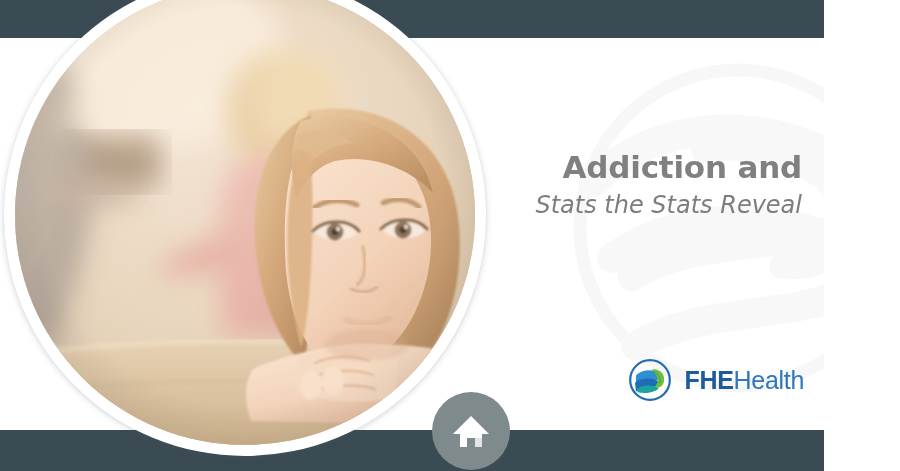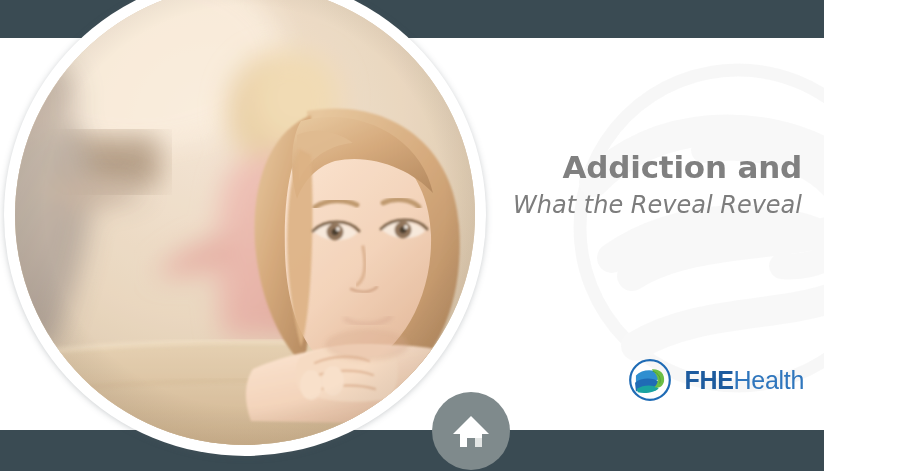--- a/index.html
+++ b/index.html
@@ -288,21 +288,21 @@
     <span>
       <svg width="44" height="44" viewBox="0 0 44 44" xmlns="http://www.w3.org/2000/svg">
         <path d="M22 7 L40 25 L33 25 L33 38 L26 38 L26 29 L18 29 L18 38 L11 38 L11 25 L4 25 Z" fill="#ffffff"></path>
         <path d="M26 29 L33 29 L33 38 L26 38 Z" fill="#e3e6e5"></path>
       </svg>
     </span>
   </div>
 
   <div class="title-block">
     <span class="title-line">Addiction and</span>
-    <span class="subtitle">What the Reveal Reveal</span>
+    <span class="subtitle">Stats the Stats Reveal</span>
   </div>
 
   <div class="brand">
     <span class="brand-mark">
       <svg class="brand-mark" viewBox="0 0 100 100" xmlns="http://www.w3.org/2000/svg">
         <circle cx="50" cy="50" r="45" fill="none" stroke="#1f6bb5" stroke-width="5"></circle>
         <path d="M18 40 C30 26, 56 24, 70 34 C78 40, 76 48, 66 50 C50 53, 30 50, 18 60 Z" fill="#2f8fd0"></path>
         <path d="M16 56 C30 44, 58 44, 70 54 C76 59, 72 66, 60 68 C46 70, 30 68, 18 76 Z" fill="#1f6bb5"></path>
         <path d="M20 70 C34 60, 58 60, 70 68 C62 78, 40 82, 22 78 Z" fill="#1aa3a0"></path>
         <path d="M54 26 C72 24, 84 36, 82 52 C80 64, 70 70, 60 66 C70 58, 72 42, 54 26 Z" fill="#6cbe45"></path>

